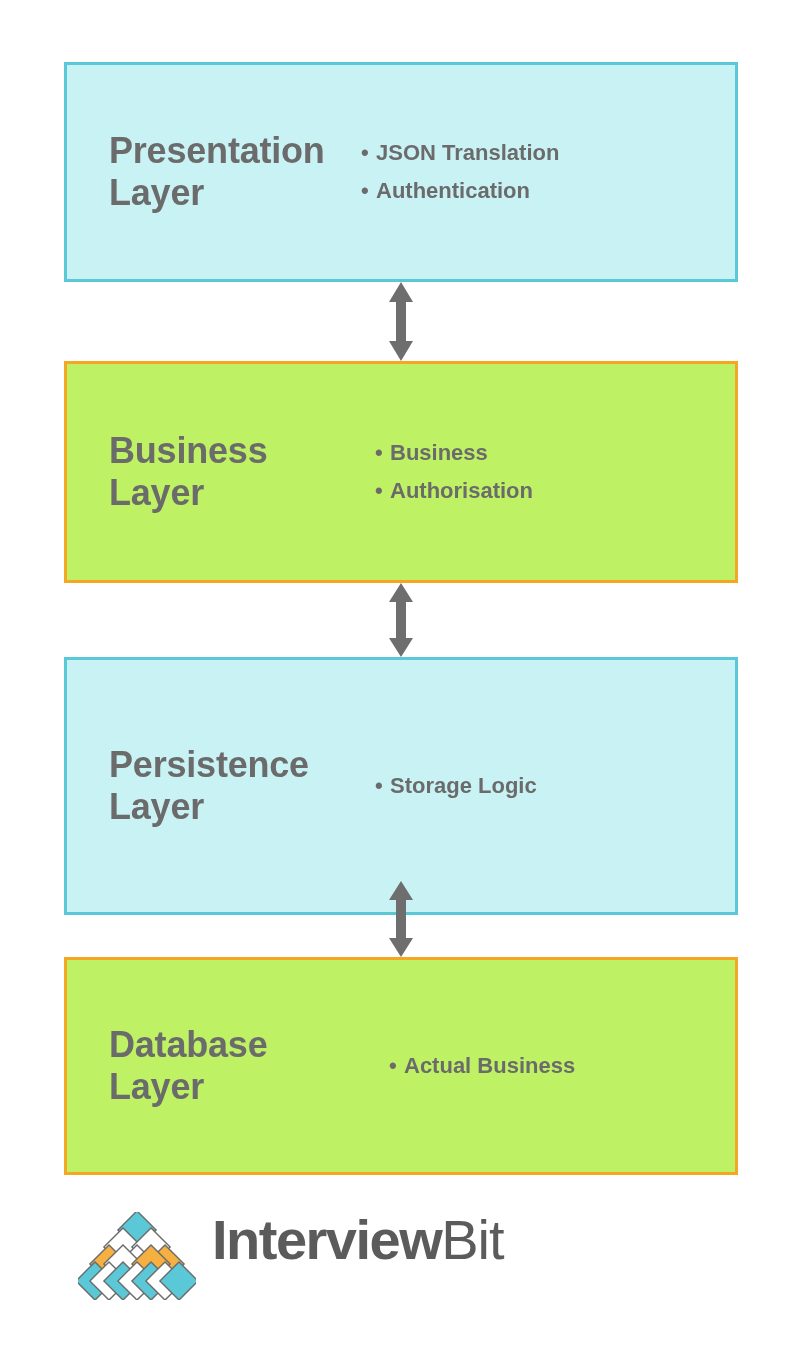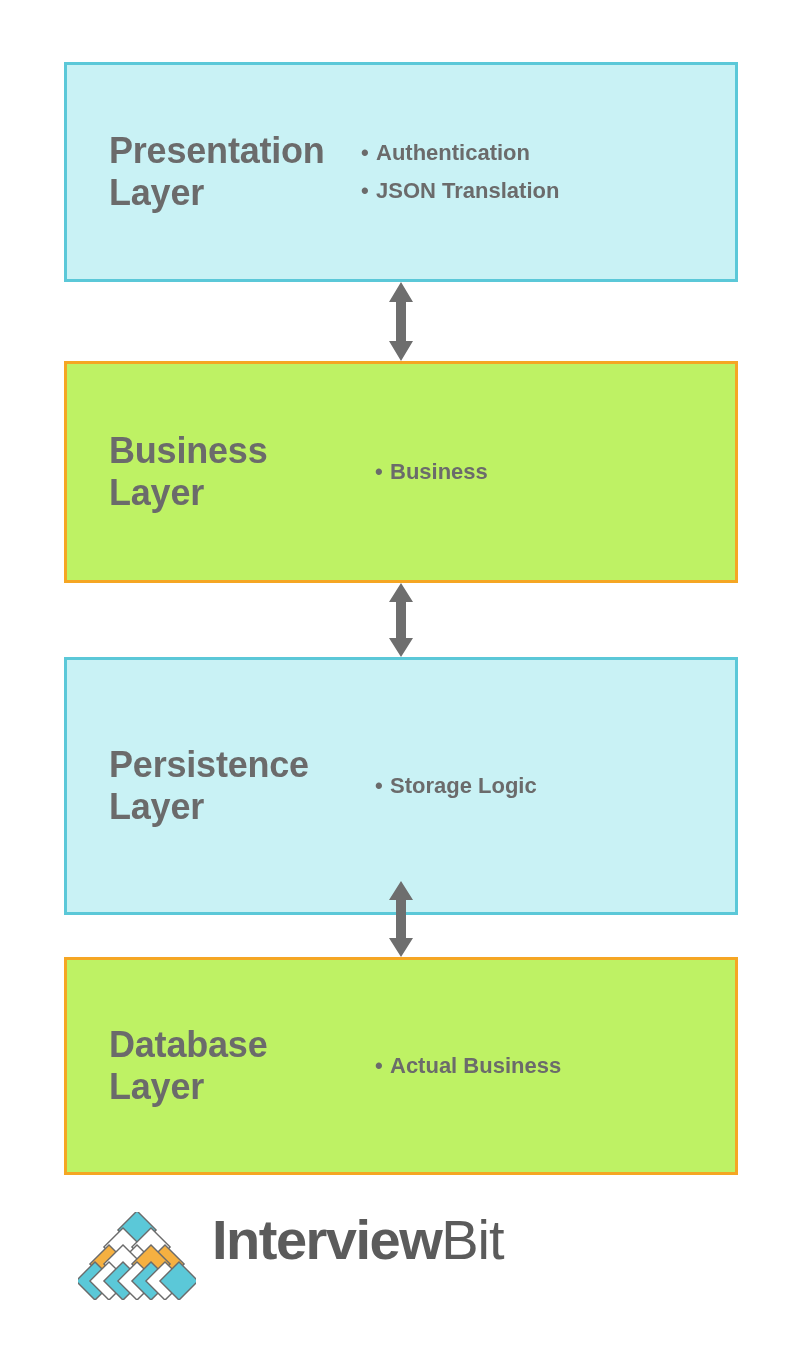--- a/index.html
+++ b/index.html
@@ -77,21 +77,21 @@
     content: "\2022";
     position: absolute;
     left: 0;
     top: 0;
   }
 
   
   #box-presentation { top: 62px;   height: 220px; }
   #box-business     { top: 361px;  height: 222px; }
   #box-persistence  { top: 657px;  height: 258px; }
-  #box-database     { top: 957px;  height: 218px; }
+  #box-database     { top: 957px;  height: 218px; gap: 14px; }
 
   
   #box-presentation .layer-bullets { margin-left: -6px; }
   #box-business     .layer-bullets { margin-left: 8px; }
   #box-persistence  .layer-bullets { margin-left: 8px; }
   #box-database     .layer-bullets { margin-left: 8px; }
 
   
   .connector {
     position: absolute;
@@ -128,36 +128,37 @@
 </style>
 </head>
 <body>
 
 <div id="diagram">
 
   <div class="layer-box cyan" id="box-presentation">
     <div class="layer-title">Presentation
 Layer</div>
     <ul class="layer-bullets">
+      <li>JSON Translation</li>
       <li>Authentication</li>
-      <li>JSON Translation</li>
     </ul>
   </div>
 
   <div class="connector" id="arrow-1">
     <svg viewBox="0 0 40 79" preserveAspectRatio="none">
       <polygon points="20,0 32,20 25,20 25,59 32,59 20,79 8,59 15,59 15,20 8,20" fill="#6e6e6e"></polygon>
     </svg>
   </div>
 
   <div class="layer-box peach" id="box-business">
     <div class="layer-title">Business
 Layer</div>
     <ul class="layer-bullets">
       <li>Business</li>
+      <li>Authorisation</li>
     </ul>
   </div>
 
   <div class="connector" id="arrow-2">
     <svg viewBox="0 0 40 74" preserveAspectRatio="none">
       <polygon points="20,0 32,19 25,19 25,55 32,55 20,74 8,55 15,55 15,19 8,19" fill="#6e6e6e"></polygon>
     </svg>
   </div>
 
   <div class="layer-box cyan" id="box-persistence">

